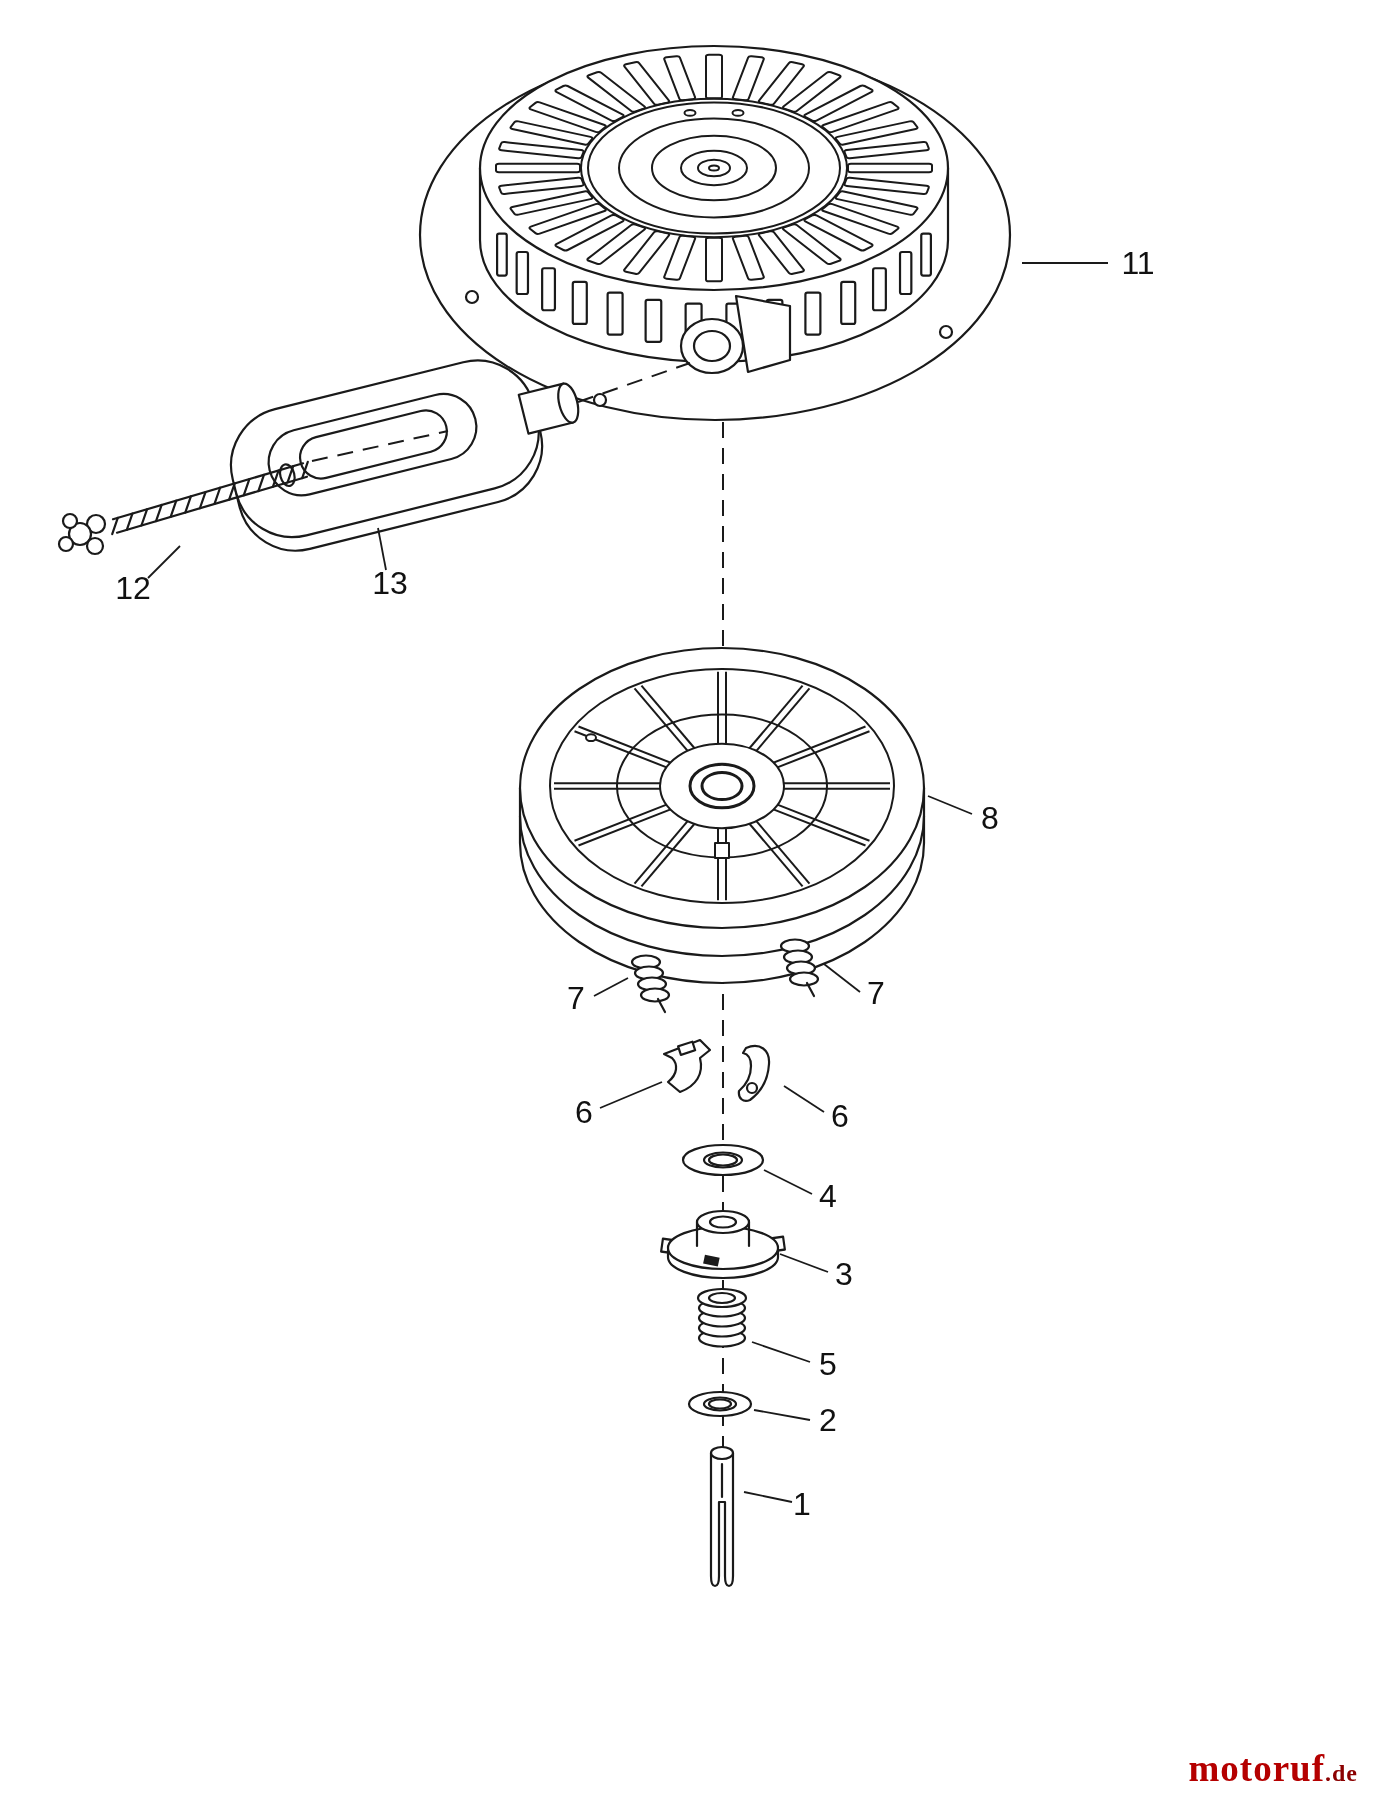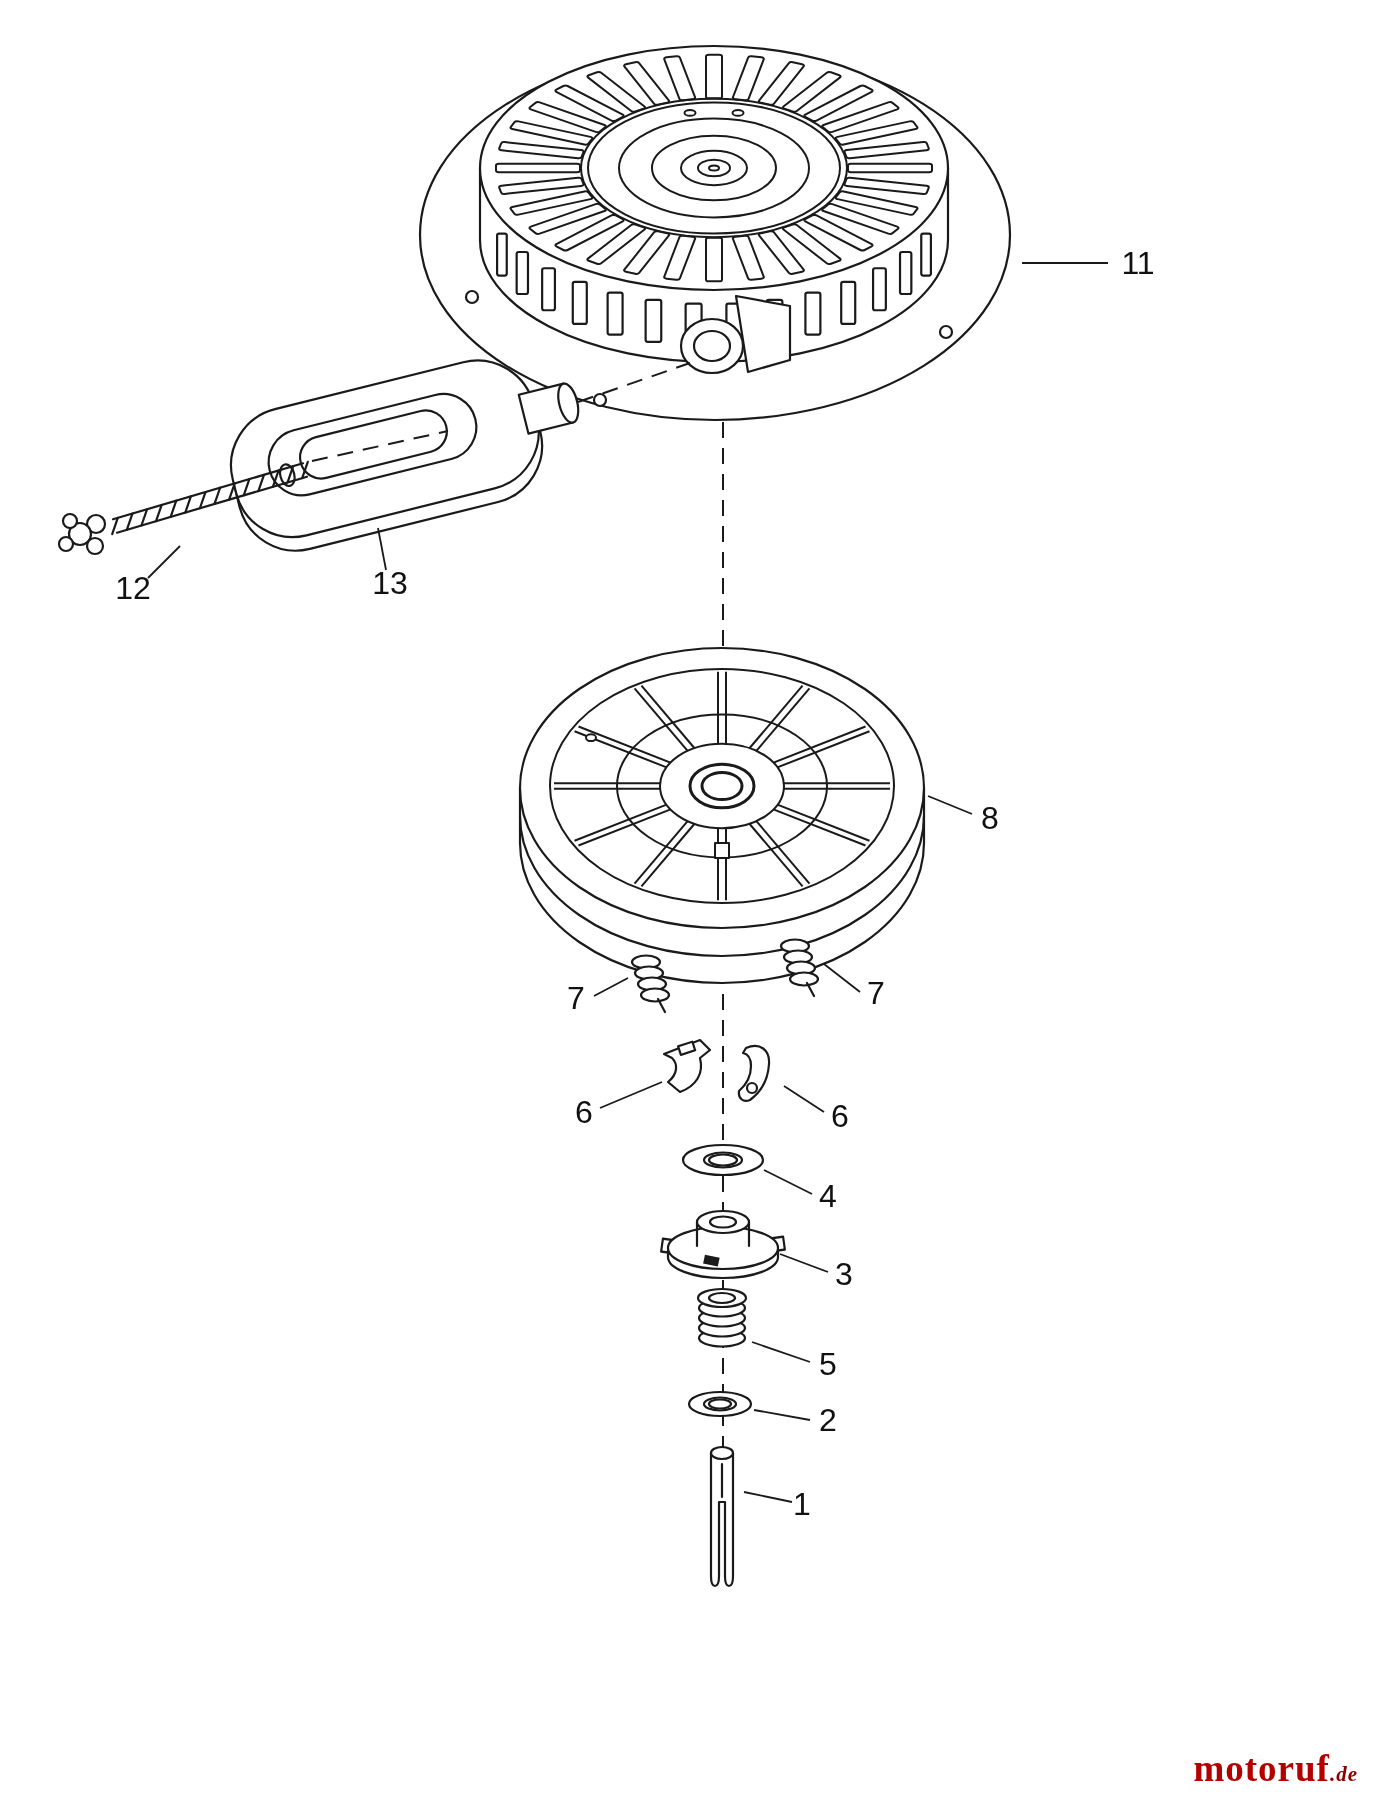--- a/index.html
+++ b/index.html
@@ -8,21 +8,21 @@
   svg{position:absolute;left:0;top:0;}
   .ln{fill:none;stroke:#1a1a1a;stroke-width:2.2;stroke-linecap:round;}
   .fw{fill:#fff;stroke:#1a1a1a;stroke-width:2.2;stroke-linejoin:round;}
   .lnv{fill:none;stroke:#1a1a1a;stroke-width:2;vector-effect:non-scaling-stroke;}
   .fwv{fill:#fff;stroke:#1a1a1a;stroke-width:2;vector-effect:non-scaling-stroke;stroke-linejoin:round;}
   .dash{fill:none;stroke:#1a1a1a;stroke-width:2;stroke-dasharray:16 10;}
   .leader{fill:none;stroke:#1a1a1a;stroke-width:1.8;}
   .callout{font-family:"Liberation Sans",sans-serif;font-size:32px;fill:#111;text-anchor:middle;}
   .watermark{position:absolute;right:16px;bottom:10px;font-family:"Liberation Serif",serif;
              font-weight:bold;font-size:37px;letter-spacing:1px;color:var(--wm-brand,#b00000);}
-  .watermark .tld{font-size:21px;color:var(--wm-suffix,#8b0000);font-style:italic;}
+  .watermark .tld{font-size:24px;color:var(--wm-suffix,#8b0000);}
 </style>
 </head>
 <body>
 
 <div class="stage">
 <svg viewBox="0 0 1374 1800" width="1374" height="1800">
 
   <line class="dash" x1="723" y1="422" x2="723" y2="1450"></line>
 
   <g>

